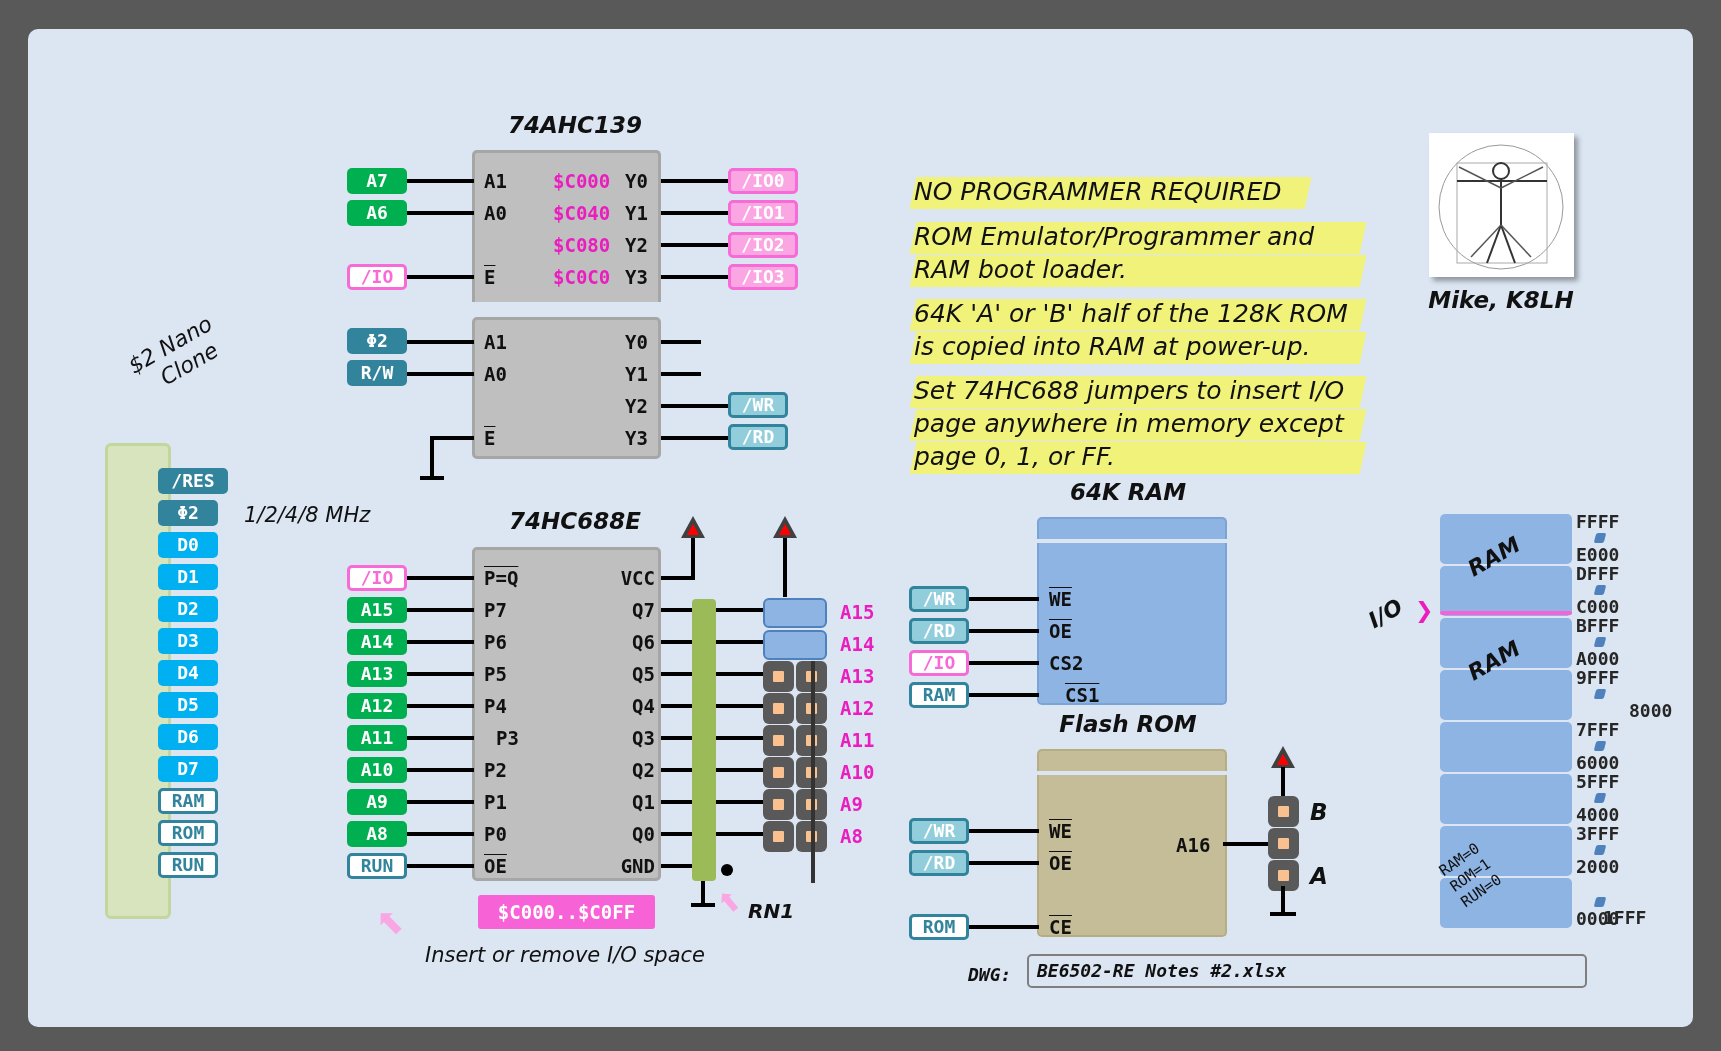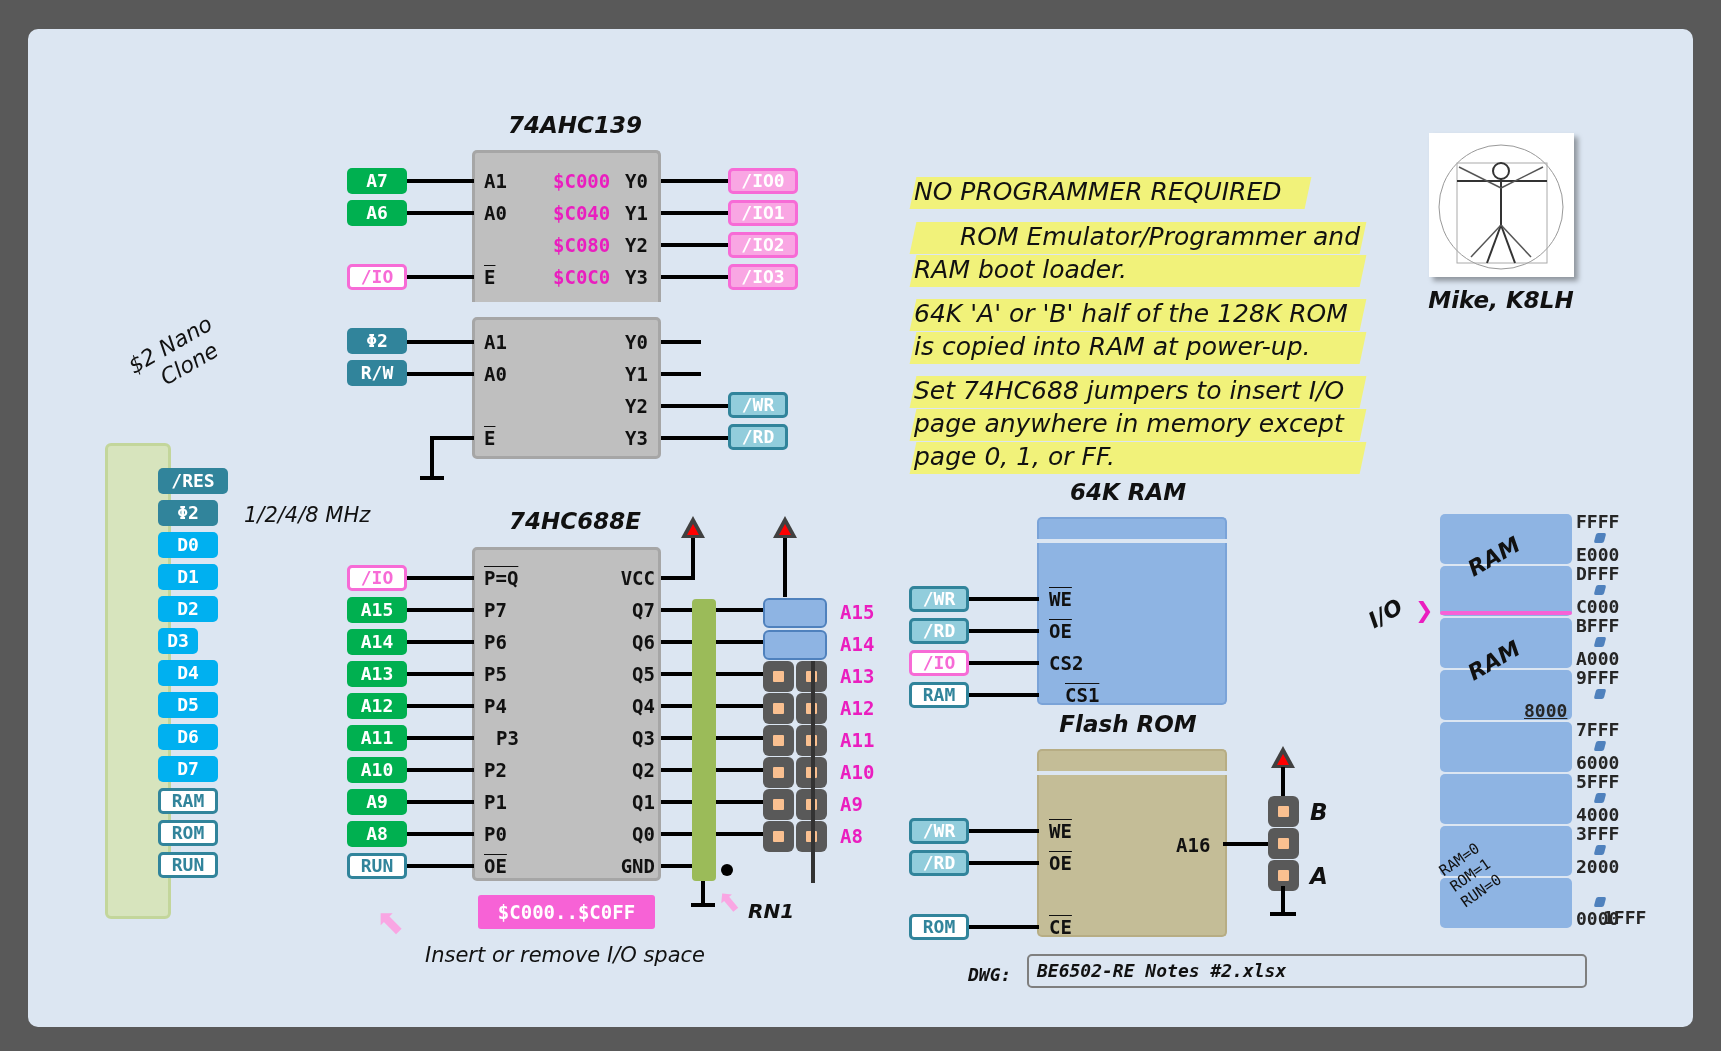--- a/index.html
+++ b/index.html
@@ -98,21 +98,21 @@
     <div>$2 Nano</div>
     <div style="padding-left:14px;">Clone</div>
   </div>
   <div class="abs" style="left:77px;top:414px;width:60px;height:470px;background:#d7e4bd;border:3px solid #c3d69b;border-radius:6px;"></div>
   <div id="nano-pins">
       <div class="tag t-teal" style="left:130px;top:439px;width:70px;">/RES</div>
       <div class="tag t-teal" style="left:130px;top:471px;width:60px;">Φ2</div>
       <div class="tag t-cyan" style="left:130px;top:503px;width:60px;">D0</div>
       <div class="tag t-cyan" style="left:130px;top:535px;width:60px;">D1</div>
       <div class="tag t-cyan" style="left:130px;top:567px;width:60px;">D2</div>
-      <div class="tag t-cyan" style="left:130px;top:599px;width:40px;">D3</div>
+      <div class="tag t-cyan" style="left:130px;top:599px;width:60px;">D3</div>
       <div class="tag t-cyan" style="left:130px;top:631px;width:60px;">D4</div>
       <div class="tag t-cyan" style="left:130px;top:663px;width:60px;">D5</div>
       <div class="tag t-cyan" style="left:130px;top:695px;width:60px;">D6</div>
       <div class="tag t-cyan" style="left:130px;top:727px;width:60px;">D7</div>
       <div class="tag t-white" style="left:130px;top:759px;width:60px;">RAM</div>
       <div class="tag t-white" style="left:130px;top:791px;width:60px;">ROM</div>
       <div class="tag t-white" style="left:130px;top:823px;width:60px;">RUN</div>
     </div>
   <div class="note" style="left:216px;top:474px;font-size:21px;">1/2/4/8 MHz</div>
 
@@ -242,21 +242,21 @@
   <div class="chipname" style="left:720px;top:870px;font-size:20px;">RN1</div>
 
   <div class="abs" style="left:450px;top:866px;width:177px;height:34px;background:#f762d6;border-radius:3px;font-family:'DejaVu Sans Mono',monospace;font-weight:bold;font-size:19px;color:#fff;line-height:34px;text-align:center;">$C000..$C0FF</div>
   <div class="abs" style="left:348px;top:874px;font-size:34px;color:#f9a6e3;transform:rotate(-45deg);">⬆</div>
   <div class="note" style="left:397px;top:914px;font-size:21px;">Insert or remove I/O space</div>
 
   <div id="notes">
       <div class="hl" style="left:885px;top:148px;width:395px;height:32px;"></div>
       <div class="ntext" style="left:886px;top:148px;">NO PROGRAMMER REQUIRED</div>
       <div class="hl" style="left:885px;top:193px;width:450px;height:32px;"></div>
-      <div class="ntext" style="left:932px;top:193px;">ROM Emulator/Programmer and</div>
+      <div class="ntext" style="left:886px;top:193px;">ROM Emulator/Programmer and</div>
       <div class="hl" style="left:885px;top:226px;width:450px;height:32px;"></div>
       <div class="ntext" style="left:886px;top:226px;">RAM boot loader.</div>
       <div class="hl" style="left:885px;top:270px;width:450px;height:32px;"></div>
       <div class="ntext" style="left:886px;top:270px;">64K 'A' or 'B' half of the 128K ROM</div>
       <div class="hl" style="left:885px;top:303px;width:450px;height:32px;"></div>
       <div class="ntext" style="left:886px;top:303px;">is copied into RAM at power-up.</div>
       <div class="hl" style="left:885px;top:347px;width:450px;height:32px;"></div>
       <div class="ntext" style="left:886px;top:347px;">Set 74HC688 jumpers to insert I/O</div>
       <div class="hl" style="left:885px;top:380px;width:450px;height:32px;"></div>
       <div class="ntext" style="left:886px;top:380px;">page anywhere in memory except</div>
@@ -340,21 +340,21 @@
       <div class="mm-addr" style="left:1548px;top:536px;">DFFF</div>
       <div class="mm-sq" style="left:1567px;top:556px;"></div>
       <div class="mm-addr" style="left:1548px;top:569px;">C000</div>
       <div class="mm-block" style="left:1412px;top:589px;width:132px;height:50px;"></div>
       <div class="mm-addr" style="left:1548px;top:588px;">BFFF</div>
       <div class="mm-sq" style="left:1567px;top:608px;"></div>
       <div class="mm-addr" style="left:1548px;top:621px;">A000</div>
       <div class="mm-block" style="left:1412px;top:641px;width:132px;height:50px;"></div>
       <div class="mm-addr" style="left:1548px;top:640px;">9FFF</div>
       <div class="mm-sq" style="left:1567px;top:660px;"></div>
-      <div class="mm-addr" style="left:1496px;top:673px;text-decoration:underline;">8000</div>
+      <div class="mm-addr" style="left:1601px;top:673px;">8000</div>
       <div class="mm-block" style="left:1412px;top:693px;width:132px;height:50px;"></div>
       <div class="mm-addr" style="left:1548px;top:692px;">7FFF</div>
       <div class="mm-sq" style="left:1567px;top:712px;"></div>
       <div class="mm-addr" style="left:1548px;top:725px;">6000</div>
       <div class="mm-block" style="left:1412px;top:745px;width:132px;height:50px;"></div>
       <div class="mm-addr" style="left:1548px;top:744px;">5FFF</div>
       <div class="mm-sq" style="left:1567px;top:764px;"></div>
       <div class="mm-addr" style="left:1548px;top:777px;">4000</div>
       <div class="mm-block" style="left:1412px;top:797px;width:132px;height:50px;"></div>
       <div class="mm-addr" style="left:1548px;top:796px;">3FFF</div>

